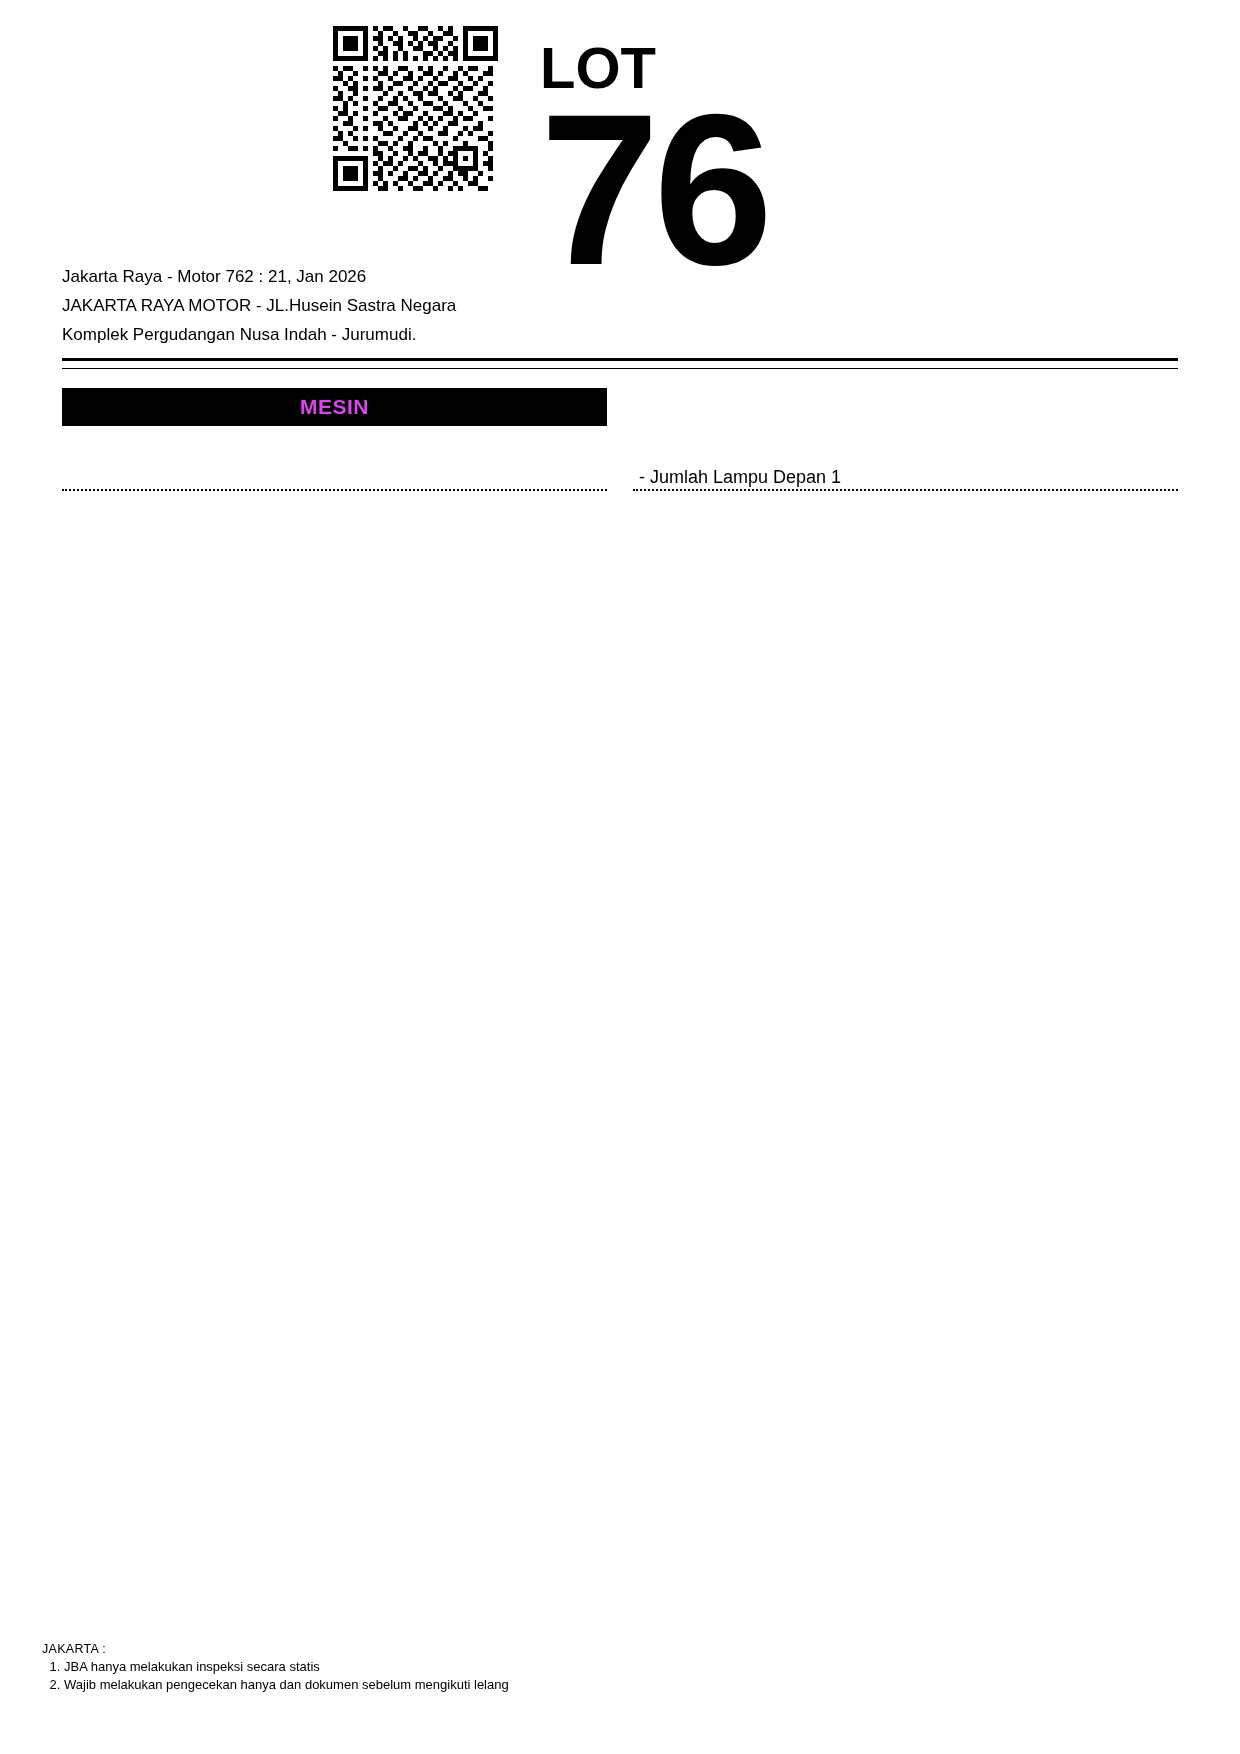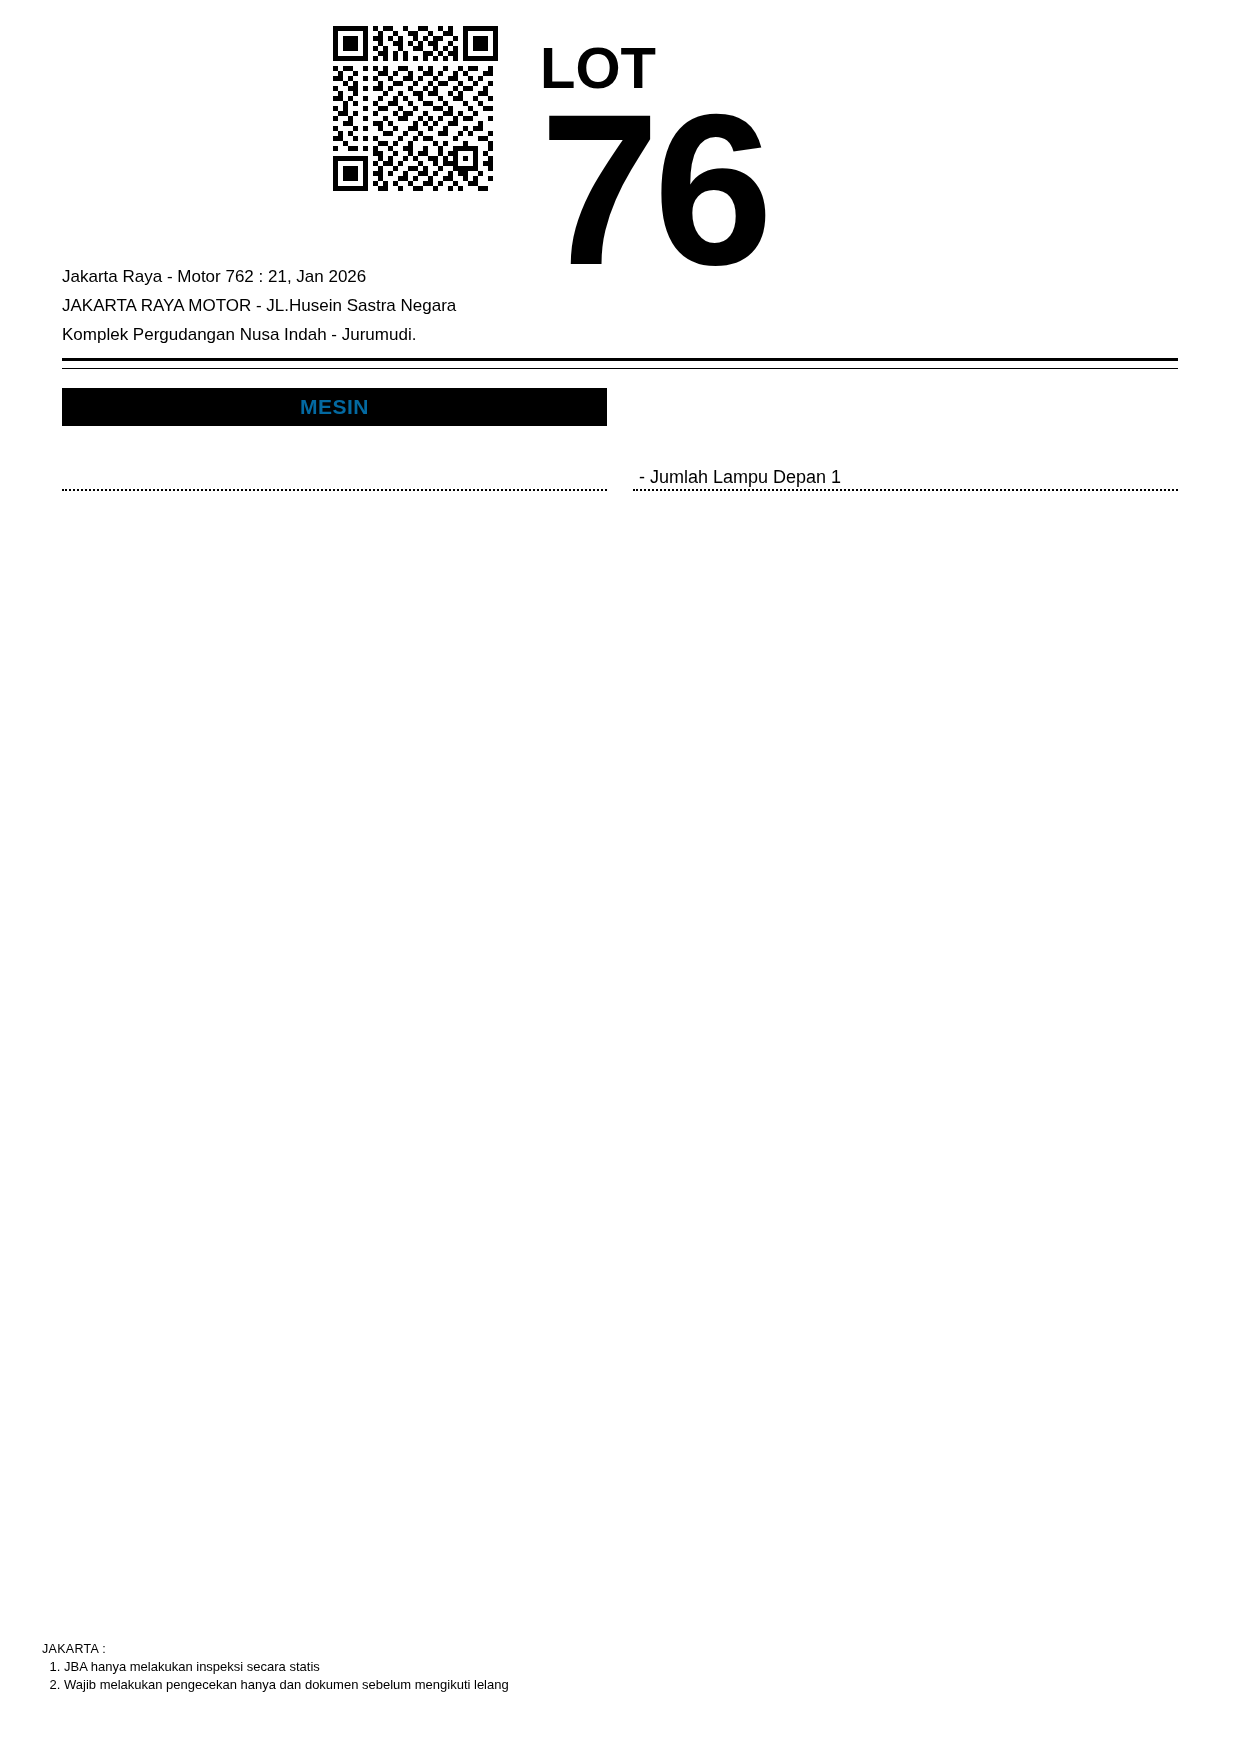--- a/index.html
+++ b/index.html
@@ -95,21 +95,21 @@
     left: 62px;
     top: 388px;
     width: 1116px;
     display: flex;
     justify-content: space-between;
   }
   .bar {
     width: 545px;
     height: 38px;
     background: #000000;
-    color: #0369a1;
+    color: #d946ef;
     font-size: 21px;
     font-weight: bold;
     letter-spacing: 0.5px;
     display: flex;
     align-items: center;
     justify-content: center;
   }
 
   
   .columns {

